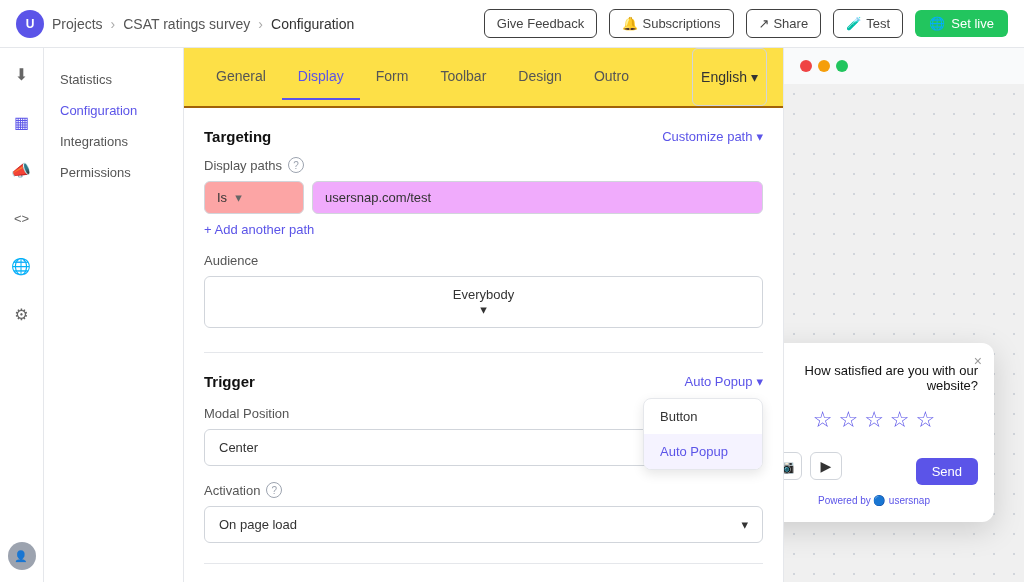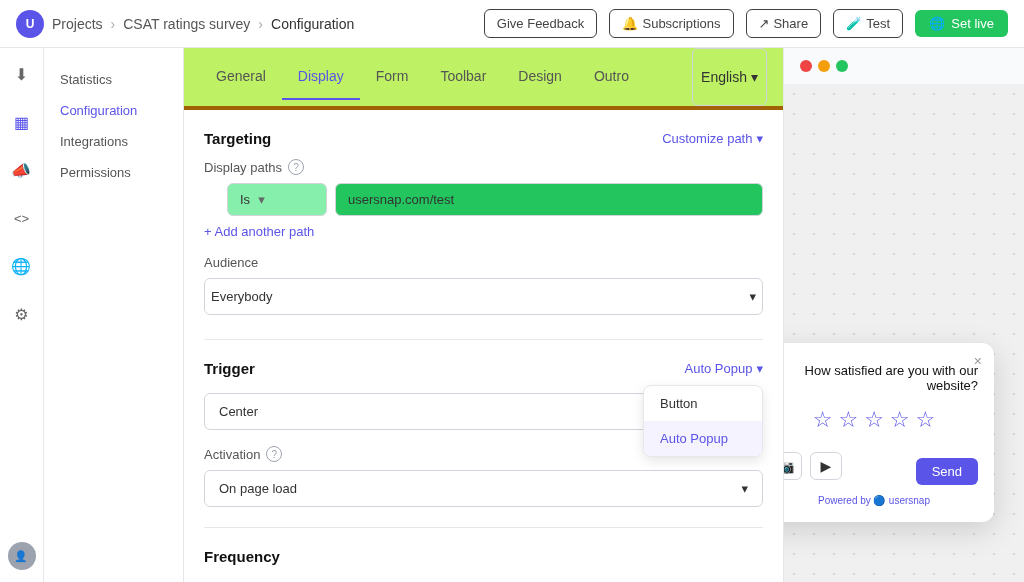--- a/index.html
+++ b/index.html
@@ -27,40 +27,40 @@
     
     .nav-panel { width: 140px; border-right: 1px solid #e5e7eb; padding: 16px 0; background: #fff; }
     .nav-item { padding: 8px 16px; font-size: 13px; cursor: pointer; color: #555; }
     .nav-item.active { color: #5b54e8; font-weight: 500; }
 
     
     .content { flex: 1; display: flex; overflow: hidden; }
     .config-panel { width: 600px; overflow-y: auto; border-right: 1px solid #e5e7eb; }
 
     
-    .tabs { display: flex; align-items: center; padding: 0 16px; border-bottom: 4px solid #a16207; justify-content: space-between; background: #bef264; }
+    .tabs { display: flex; align-items: center; padding: 0 16px; border-bottom: 2px solid #a16207; justify-content: space-between; background: #fde047; }
     .tabs-left { display: flex; gap: 0; }
     .tab { padding: 14px 16px; font-size: 14px; color: #555; cursor: pointer; border-bottom: 2px solid transparent; }
     .tab.active { color: #5b54e8; border-bottom: 2px solid #5b54e8; font-weight: 500; }
     .lang-selector { display: flex; align-items: center; gap: 4px; font-size: 14px; color: #333; cursor: pointer; padding: 20px 8px; border: 1px solid #d1d5db; border-radius: 6px; }
 
     
     .config-content { padding: 20px; }
     .section { margin-bottom: 24px; }
     .section-header { display: flex; justify-content: space-between; align-items: center; margin-bottom: 12px; }
     .section-title { font-weight: 600; font-size: 15px; color: #111; }
     .customize-path { color: #5b54e8; font-size: 13px; cursor: pointer; display: flex; align-items: center; gap: 4px; }
     .field-label { font-size: 13px; color: #555; margin-bottom: 8px; display: flex; align-items: center; gap: 6px; }
     .help-icon { width: 16px; height: 16px; border-radius: 50%; border: 1px solid #9ca3af; display: flex; align-items: center; justify-content: center; font-size: 10px; color: #9ca3af; cursor: pointer; }
     .path-row { display: flex; gap: 8px; align-items: center; margin-bottom: 8px; }
-    .select-box { border: 1px solid #d1d5db; border-radius: 6px; padding: 8px 12px; display: flex; align-items: center; gap: 8px; cursor: pointer; background: #86efac; font-size: 13px; color: #333; min-width: 100px; margin-left: 23px; }
+    .select-box { border: 1px solid #d1d5db; border-radius: 6px; padding: 8px 12px; display: flex; align-items: center; gap: 8px; cursor: pointer; background: #fca5a5; font-size: 13px; color: #333; min-width: 100px; }
     .select-box .chevron { color: #666; }
-    .path-input { flex: 1; border: 1px solid #d1d5db; border-radius: 6px; padding: 8px 12px; font-size: 13px; color: #333; background: #22c55e; outline: none; }
+    .path-input { flex: 1; border: 1px solid #d1d5db; border-radius: 6px; padding: 8px 12px; font-size: 13px; color: #333; background: #f0abfc; outline: none; }
     .add-path { color: #5b54e8; font-size: 13px; cursor: pointer; margin-top: 4px; }
-    .audience-select { border: 1px solid #d1d5db; border-radius: 6px; padding: 10px 6px; display: flex; align-items: center; justify-content: space-between; cursor: pointer; font-size: 13px; color: #333; }
+    .audience-select { border: 1px solid #d1d5db; border-radius: 6px; padding: 10px 14px; display: flex; align-items: center; justify-content: space-between; cursor: pointer; font-size: 13px; color: #333; flex-direction: column; }
     .divider { height: 1px; background: #e5e7eb; margin: 20px 0; }
 
     
     .trigger-section { }
     .trigger-header { display: flex; justify-content: space-between; align-items: center; margin-bottom: 16px; }
     .trigger-badge { color: #5b54e8; font-size: 13px; cursor: pointer; display: flex; align-items: center; gap: 4px; position: relative; }
     .dropdown-menu { position: absolute; top: 24px; right: 0; background: #fff; border: 1px solid #e5e7eb; border-radius: 8px; box-shadow: 0 4px 12px rgba(0,0,0,0.1); z-index: 100; min-width: 120px; overflow: hidden; }
     .dropdown-item { padding: 10px 16px; font-size: 13px; cursor: pointer; color: #333; }
     .dropdown-item.selected { color: #5b54e8; font-weight: 500; background: #f5f3ff; }
     .modal-pos-label { font-size: 13px; color: #555; margin-bottom: 8px; }
@@ -208,20 +208,21 @@
                 <span>▾</span>
               </div>
 
               <div class="dropdown-menu">
                 <div class="dropdown-item">Button</div>
                 <div class="dropdown-item selected">Auto Popup</div>
               </div>
             </div>
           </div>
 
+          <div class="modal-pos-label">Modal Position</div>
           <div class="center-box">Center</div>
 
           <div class="activation-field">
             <div class="field-label">
               <span>Activation</span>
               <div class="help-icon">?</div>
             </div>
             <div class="on-page-load">
               <span>On page load</span>
               <span>▾</span>

